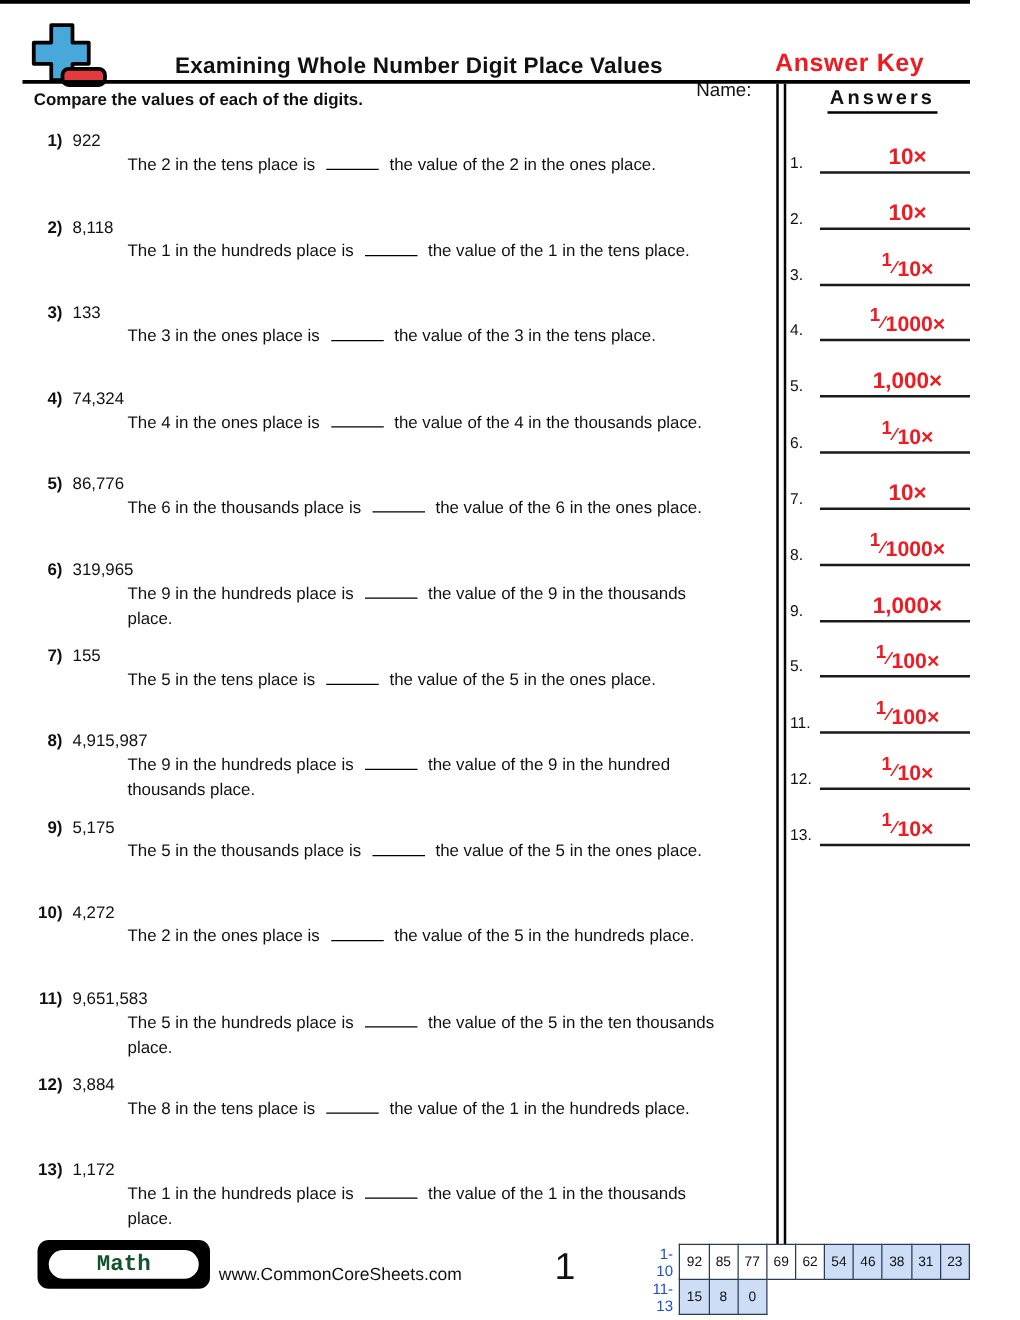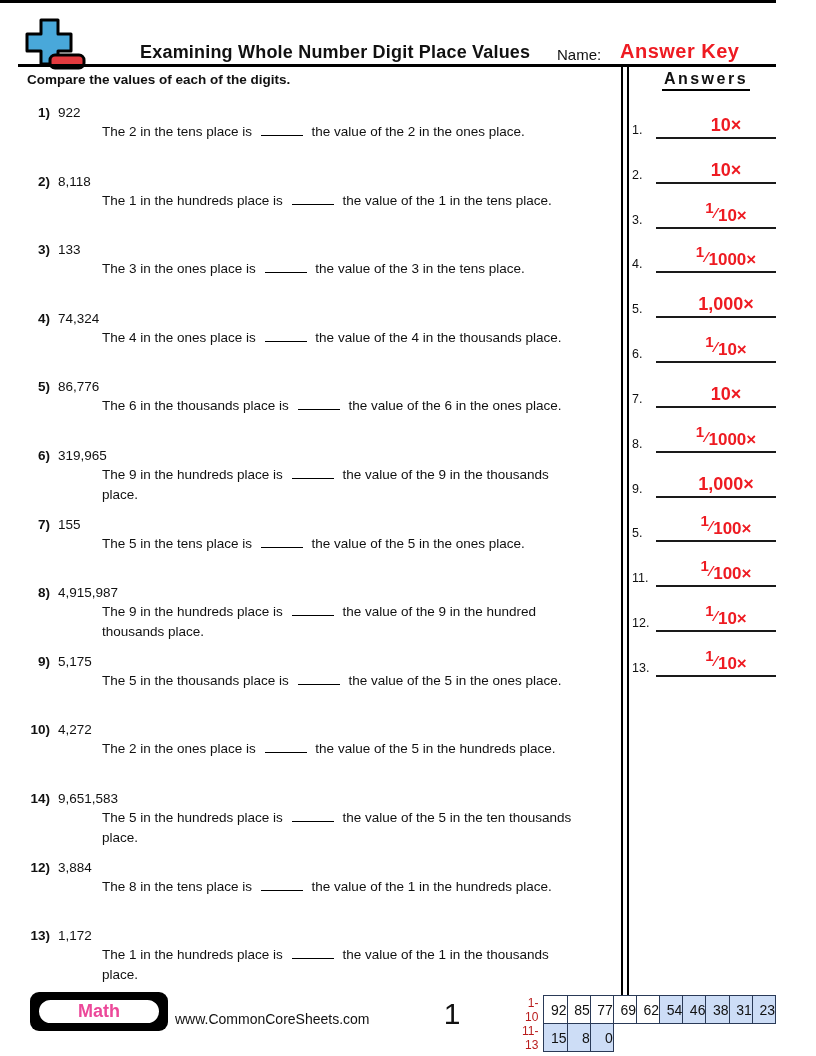--- a/index.html
+++ b/index.html
@@ -4,21 +4,21 @@
 <style>
   html,body{margin:0;padding:0;background:#fff;}
   .page{
     position:relative;width:776px;height:1056px;background:#fff;overflow:hidden;
     font-family:"Liberation Sans","DejaVu Sans",sans-serif;color:#111;
   }
   .top-rule{position:absolute;left:0;top:0;width:816px;height:3px;background:#000;}
   
   .logo{position:absolute;left:24px;top:16px;width:64px;height:58px;}
   .page-title{position:absolute;left:140px;top:42px;font-size:18px;font-weight:bold;letter-spacing:0.2px;white-space:nowrap;}
-  .name-label{position:absolute;left:557px;top:46px;font-size:15px;}
+  .name-label{position:absolute;left:557px;top:64px;font-size:15px;}
   .name-value{position:absolute;left:620px;top:40px;font-size:20px;font-weight:bold;color:var(--answer-red);letter-spacing:0.5px;white-space:nowrap;}
   .header-rule{position:absolute;left:18px;top:64px;width:788px;height:3px;background:#000;}
   .instruction{position:absolute;left:27px;top:72px;font-size:13.5px;font-weight:bold;}
   
   .divider{position:absolute;left:621px;top:67px;height:929px;width:4px;border-left:2px solid #000;border-right:2px solid #000;box-sizing:content-box;}
   .answers-title-box{position:absolute;left:648px;top:70px;width:116px;text-align:center;}
   .answers-title{display:inline-block;font-size:16px;font-weight:bold;letter-spacing:2.5px;border-bottom:2.5px solid #000;padding:0 2px 1px 2px;text-align:right;}
   .answers-list{position:absolute;left:622px;top:94px;width:194px;}
   .ans-row{position:relative;height:44.85px;}
   .ans-underline{position:absolute;left:34px;right:20px;bottom:0;border-bottom:2px solid #1a1a1a;}
@@ -30,27 +30,27 @@
   
   .questions-list{position:absolute;left:30px;top:103px;width:592px;}
   .q-block{position:relative;height:68.62px;padding-left:28px;box-sizing:border-box;}
   .q-label{position:absolute;left:0;top:0;width:20px;text-align:right;font-size:13.5px;font-weight:bold;line-height:19px;}
   .q-value{font-size:13.5px;line-height:19px;}
   .q-line{font-size:13.5px;line-height:19.5px;white-space:nowrap;margin-left:44px;}
   .blank{display:inline-block;width:42px;height:13px;border-bottom:1.6px solid #000;margin:0 5px;vertical-align:baseline;}
   
   .math-box{position:absolute;left:30px;top:992px;width:138px;height:39px;background:#000;border-radius:9px;}
   .math-pill{position:absolute;left:7px;top:6px;width:120px;height:23px;background:#fff;border:2.5px solid #000;border-radius:14px;
-    display:flex;align-items:center;justify-content:center;font-size:18px;font-weight:bold;color:#ec4899;}
+    display:flex;align-items:center;justify-content:center;font-size:18px;font-weight:bold;color:#14532d;font-family:Liberation Mono, monospace;}
   .website{position:absolute;left:175px;top:1011px;font-size:14px;color:#111;}
   .page-number{position:absolute;left:430px;top:997px;width:44px;text-align:center;font-size:30px;color:#111;}
   .score-table{position:absolute;left:522px;top:995px;border-collapse:collapse;}
   .score-table td{padding:0;}
-  td.score-label{border:none;text-align:right;padding-right:5px;font-size:12px;color:#b91c1c;margin-top:48px;}
-  td.score-cell{border:1.6px solid #2a3a57;width:25px;height:17px;text-align:right;font-size:14px;color:#111;}
+  td.score-label{border:none;text-align:right;padding-right:5px;font-size:12px;color:#1d4ed8;margin-top:48px;}
+  td.score-cell{border:1.6px solid #2a3a57;width:25px;height:17px;text-align:center;font-size:11px;color:#111;}
   td.score-cell.shaded{background:var(--score-blue);}
 </style>
 </head>
 <body>
 
 <div class="page">
   <div class="top-rule"></div>
 
   <div class="logo">
     <svg width="64" height="58" viewBox="0 0 64 58">
@@ -183,21 +183,21 @@
         <span class="q-label">9)</span>
         <div class="q-value">5,175</div>
         <div class="q-line"><span>The 5 in the thousands place is </span><span class="blank"></span><span> the value of the 5 in the ones place.</span></div>
       </div>
       <div class="q-block">
         <span class="q-label">10)</span>
         <div class="q-value">4,272</div>
         <div class="q-line"><span>The 2 in the ones place is </span><span class="blank"></span><span> the value of the 5 in the hundreds place.</span></div>
       </div>
       <div class="q-block">
-        <span class="q-label">14)</span>
+        <span class="q-label">11)</span>
         <div class="q-value">9,651,583</div>
         <div class="q-line"><span>The 5 in the hundreds place is </span><span class="blank"></span><span> the value of the 5 in the ten thousands</span></div>
         <div class="q-line">place.</div>
       </div>
       <div class="q-block">
         <span class="q-label">12)</span>
         <div class="q-value">3,884</div>
         <div class="q-line"><span>The 8 in the tens place is </span><span class="blank"></span><span> the value of the 1 in the hundreds place.</span></div>
       </div>
       <div class="q-block">

